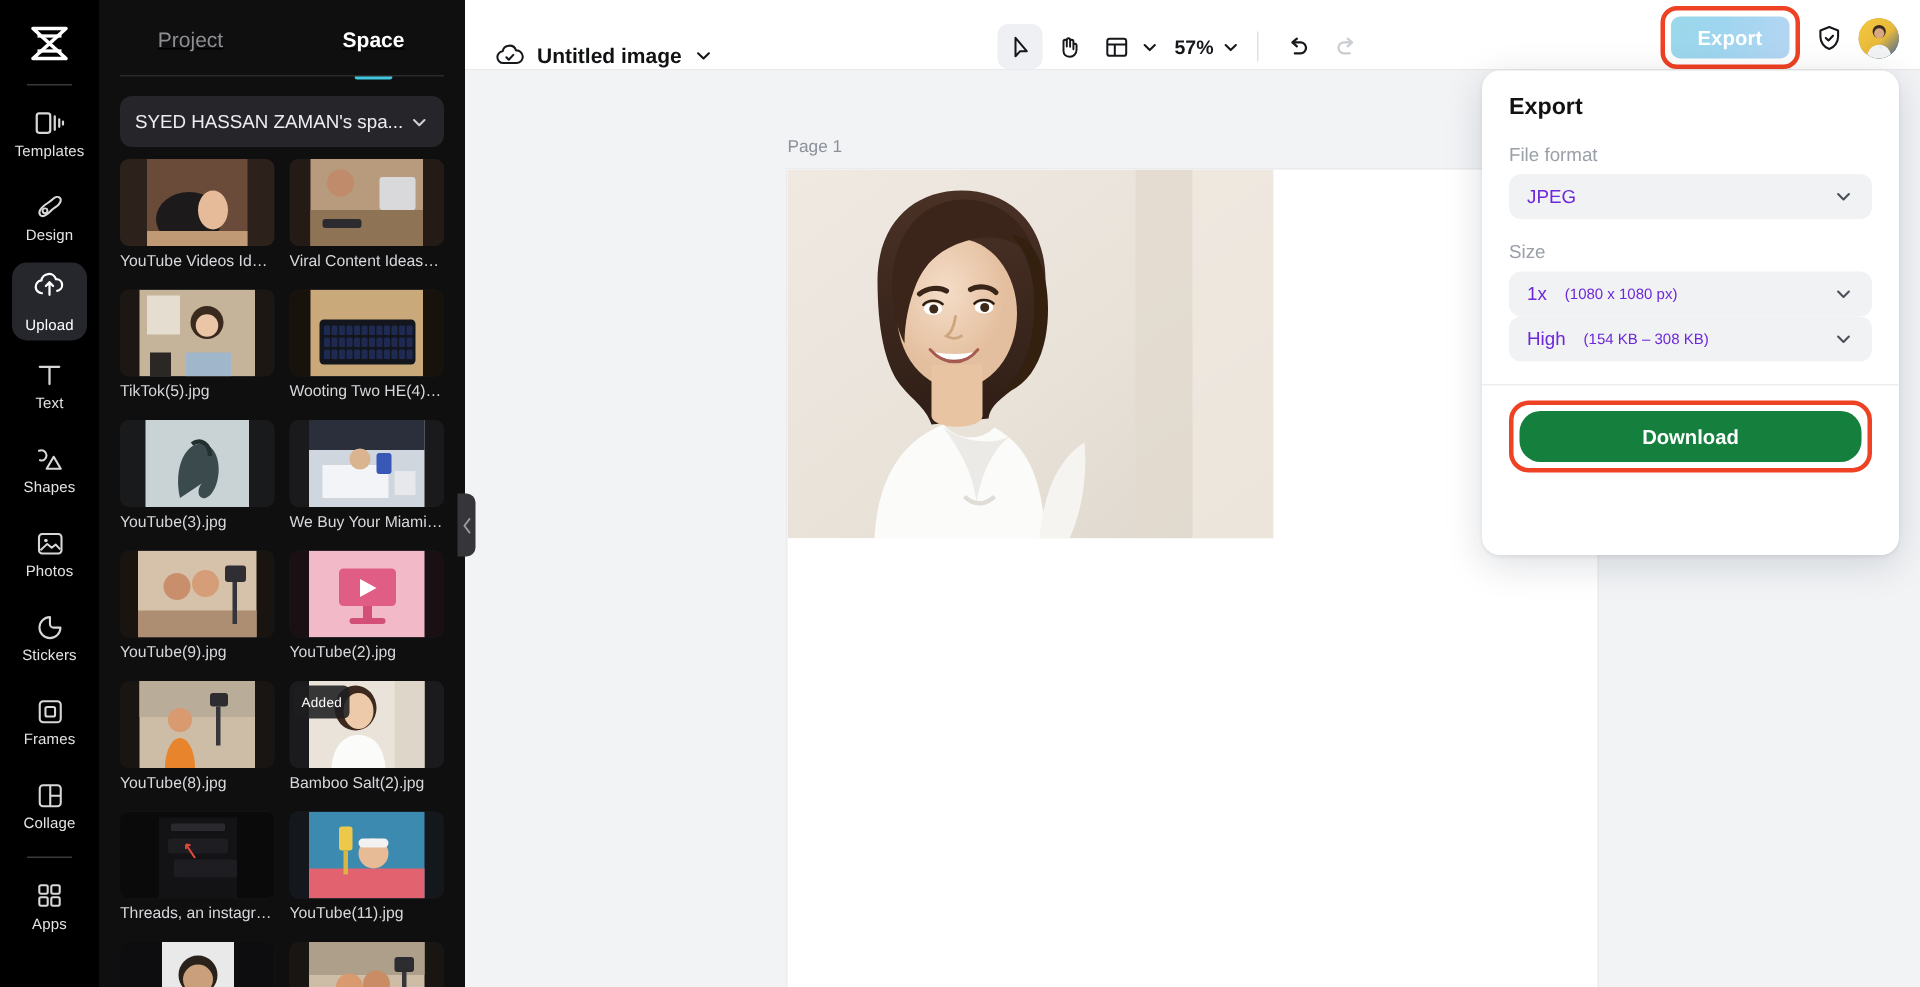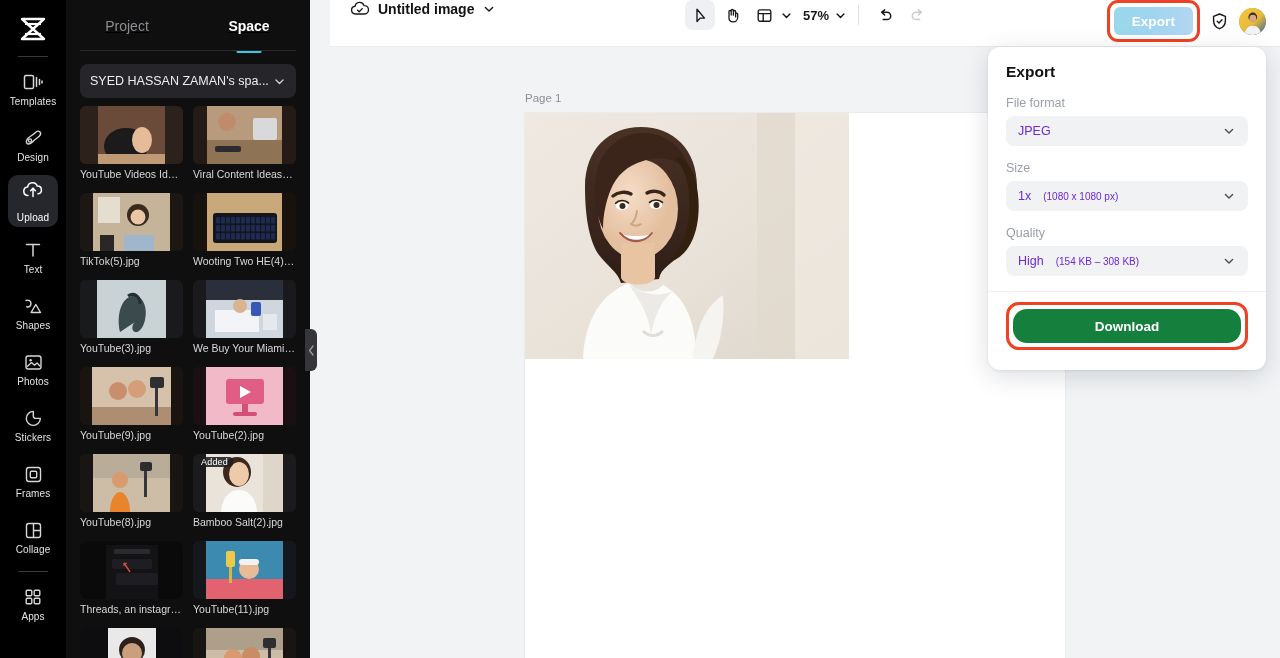--- a/index.html
+++ b/index.html
@@ -88,36 +88,36 @@
     display: flex; align-items: center; justify-content: center;
   }
   .thumb-name {
     margin-top: 4px; font-size: 10.5px; color: #d8d8dc;
     white-space: nowrap; overflow: hidden; text-overflow: ellipsis;
     line-height: 13px;
   }
   .added-badge {
     position: absolute; top: 3px; left: 3px;
     background: rgba(30,30,32,.88); color: #fff;
-    font-size: 9px; padding: 0 5px; border-radius: 4px;
+    font-size: 9px; padding: 6px 5px; border-radius: 4px;
     letter-spacing: .2px;
   }
   .panel-collapse {
     position: absolute; left: 305px; top: 329px;
     width: 12px; height: 42px;
     background: #36363a; border-radius: 0 6px 6px 0;
     display: flex; align-items: center; justify-content: center;
     cursor: pointer; z-index: 26;
   }
 
   
   .topbar {
     position: absolute; left: 310px; top: 0; right: 0; height: 47px;
     background: #ffffff; border-bottom: 1px solid #e9eaec;
-    display: flex; align-items: flex-start; z-index: 20; margin-left: 20px;
+    display: flex; align-items: flex-end; z-index: 20;
   }
   .tb-left { display: flex; align-items: center; gap: 8px; padding-left: 20px; }
   .doc-title { font-size: 14px; color: #111214; font-weight: 600; }
   .tb-center {
     position: absolute; left: 355px; display: flex; align-items: center; gap: 2px;
   }
   .tb-btn {
     width: 30px; height: 30px; border-radius: 7px;
     display: flex; align-items: center; justify-content: center; cursor: pointer;
     background: transparent; border: none;
@@ -742,21 +742,20 @@
       <span class="v1">1x</span>
       <span class="v2">(1080 x 1080 px)</span>
       <span class="sp"></span>
       <span>
         <svg width="14" height="14" viewBox="0 0 14 14">
             <path d="M3.4 5.4 7 9l3.6-3.6" stroke="#4b5058" stroke-width="1.4" fill="none" stroke-linecap="round" stroke-linejoin="round"></path>
           </svg>
       </span>
     </div>
 
-    <div class="exp-label">Quality</div>
     <div class="exp-select">
       <span class="v1">High</span>
       <span class="v2">(154 KB – 308 KB)</span>
       <span class="sp"></span>
       <span>
         <svg width="14" height="14" viewBox="0 0 14 14">
             <path d="M3.4 5.4 7 9l3.6-3.6" stroke="#4b5058" stroke-width="1.4" fill="none" stroke-linecap="round" stroke-linejoin="round"></path>
           </svg>
       </span>
     </div>

